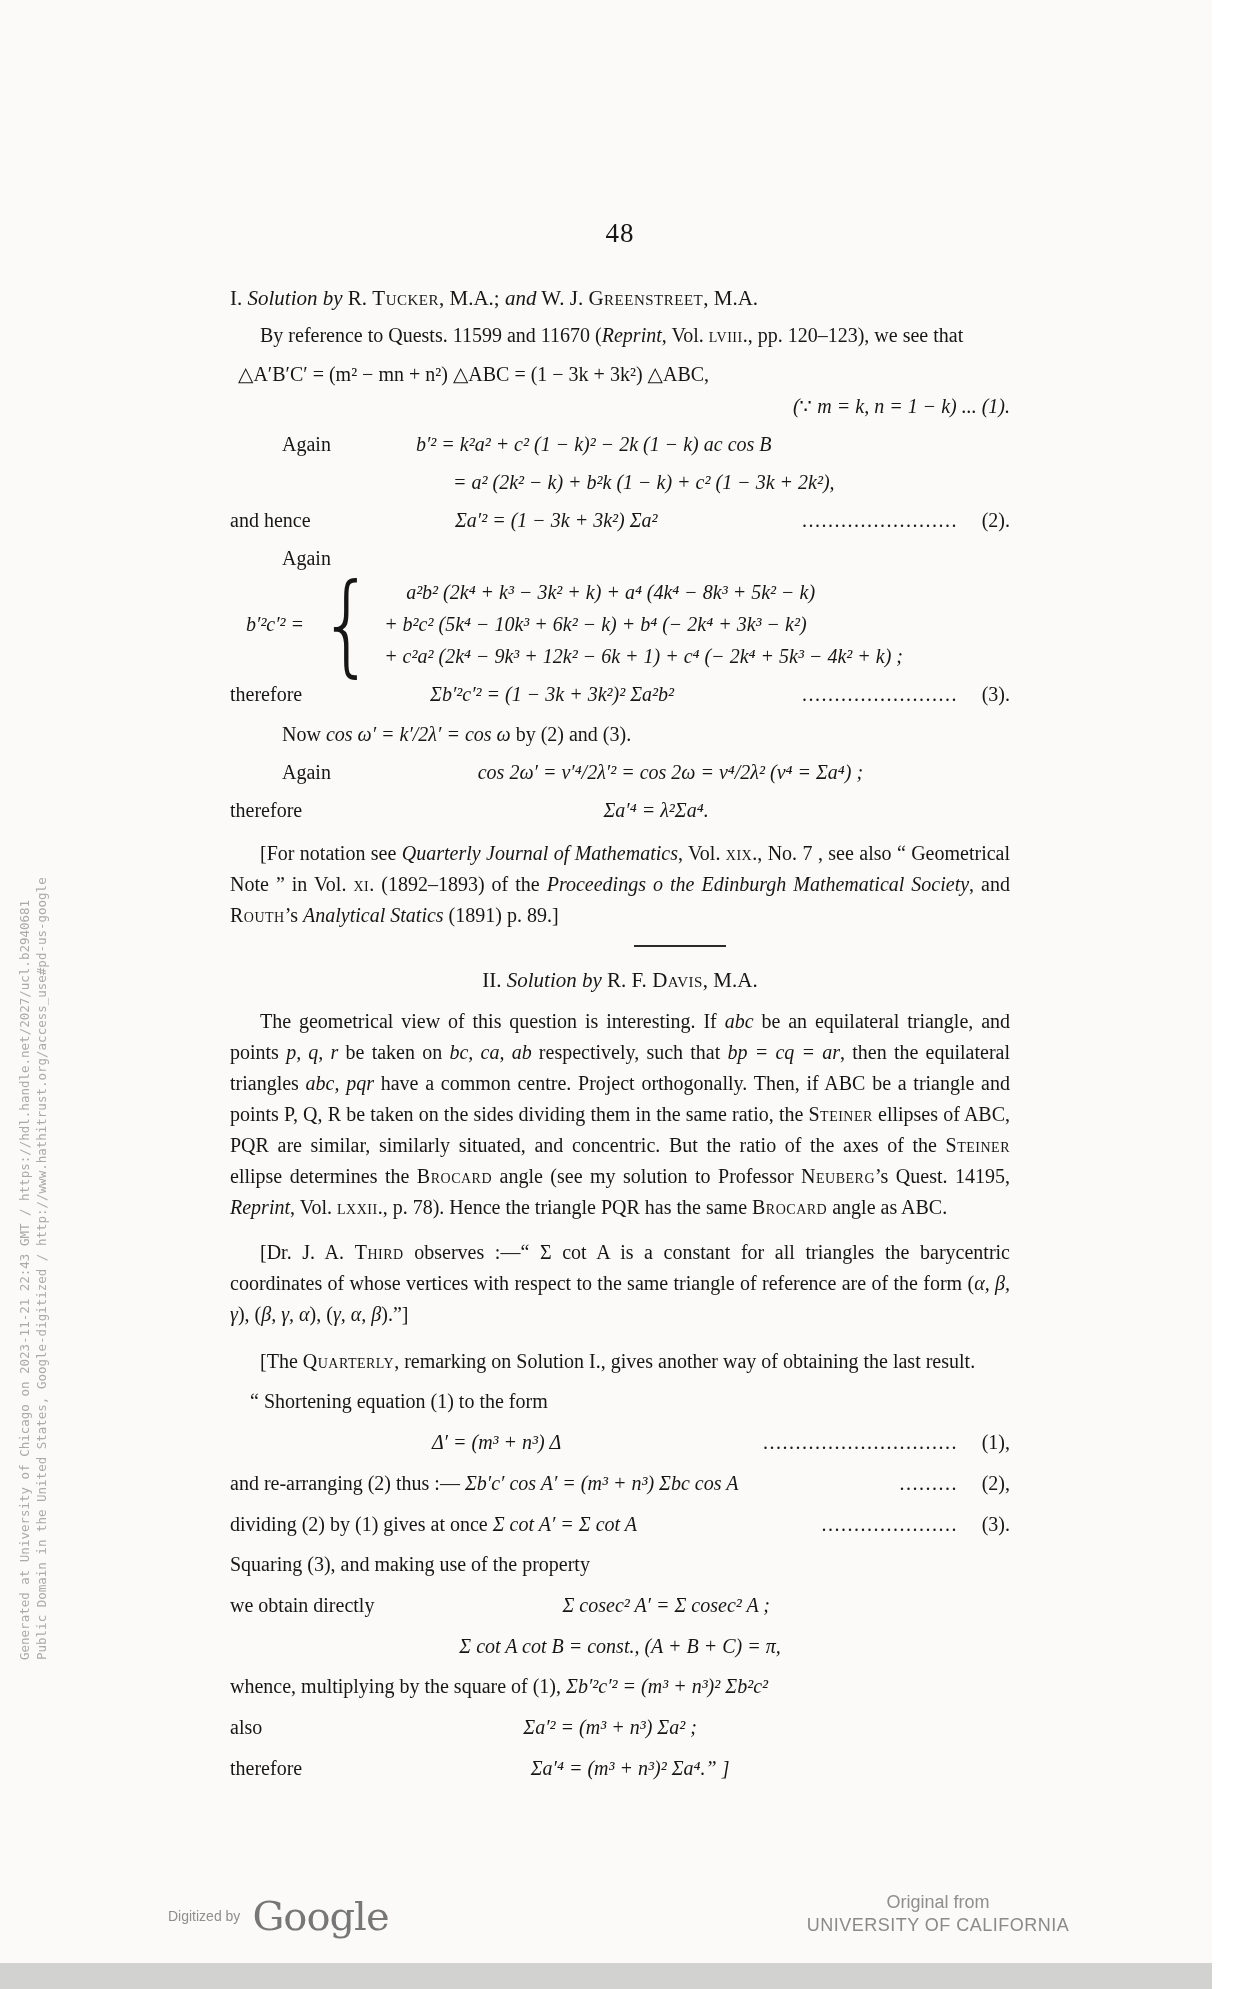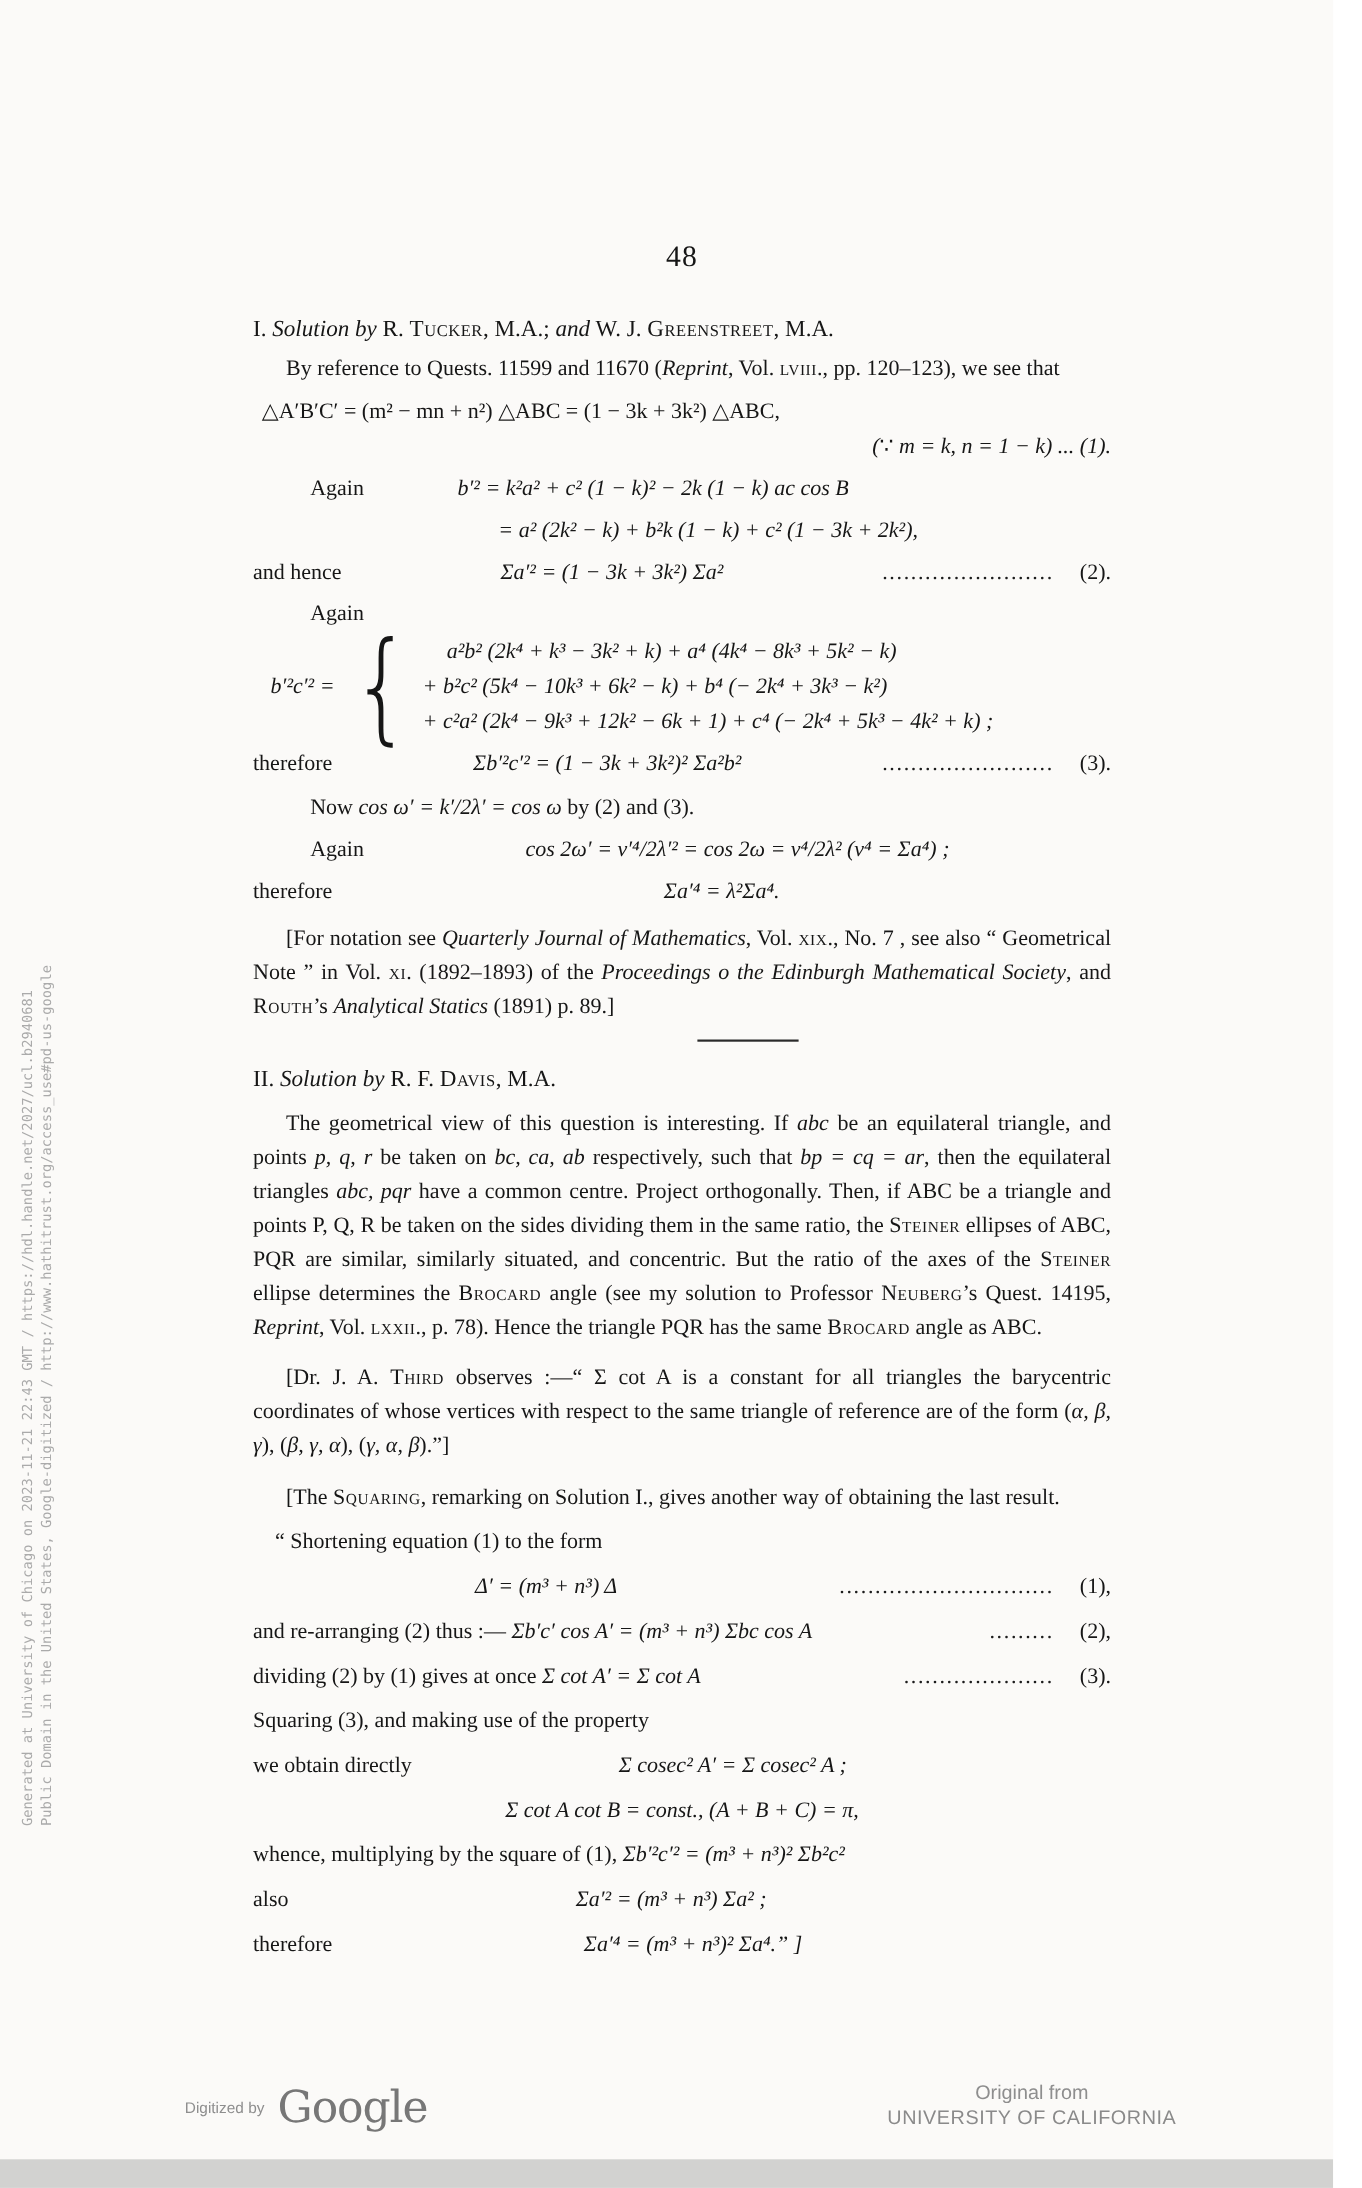--- a/index.html
+++ b/index.html
@@ -12,21 +12,21 @@
   
   .side-text{
     position:absolute;left:16px;top:1660px;width:872px;
     transform:rotate(-90deg);transform-origin:0 0;
     font-family:"DejaVu Sans Mono",monospace;
     font-size:12.5px;line-height:17px;color:#aaaaaa;white-space:nowrap;
   }
   .content{position:absolute;left:230px;top:0;width:780px;font-size:20px;line-height:31px;}
   .pageno{margin-top:218px;text-align:center;font-size:27px;letter-spacing:1px;}
   .heading{margin-top:34px;text-align:left;font-size:21px;}
-  .heading2{margin-top:18px;text-align:left;font-size:21px;}
+  .heading2{margin-top:18px;text-align:center;font-size:21px;}
   p.body{margin:6px 0 0 0;text-align:justify;}
   .indent{text-indent:30px;}
   .it{font-style:italic;}
   .sc{font-variant:small-caps;letter-spacing:.5px;}
   .eqline{margin-top:8px;padding-left:8px;}
   .eqline-right{margin-top:1px;text-align:right;font-style:italic;}
   .eqrow{display:flex;align-items:baseline;margin-top:7px;}
   .eqrow .lbl{flex:0 0 auto;white-space:nowrap;}
   .eqrow .lbl-indent{margin-left:52px;}
   .eqrow .eq{flex:1 1 auto;text-align:center;font-style:italic;white-space:nowrap;}
@@ -138,21 +138,21 @@
     <p class="body indent" style="margin-top:12px"><span>[For notation see </span><span class="it">Quarterly Journal of Mathematics</span><span>, Vol. </span><span class="sc">xix</span><span>., No. 7 , see also “ Geometrical Note ” in Vol. </span><span class="sc">xi</span><span>. (1892–1893) of the </span><span class="it">Proceedings o the Edinburgh Mathematical Society</span><span>, and </span><span class="sc">Routh</span><span>’s </span><span class="it">Analytical Statics</span><span> (1891) p. 89.]</span></p>
 
     <div class="divider"></div>
 
     <div class="heading2"><span>II. </span><span class="it">Solution by</span><span> R. F. </span><span class="sc">Davis</span><span>, M.A.</span></div>
 
     <p class="body indent" style="margin-top:10px"><span>The geometrical view of this question is interesting.  If </span><span class="it">abc</span><span> be an equilateral triangle, and points </span><span class="it">p, q, r</span><span> be taken on </span><span class="it">bc, ca, ab</span><span> respectively, such that </span><span class="it">bp = cq = ar</span><span>, then the equilateral triangles </span><span class="it">abc, pqr</span><span> have a common centre.  Project orthogonally.  Then, if ABC be a triangle and points P, Q, R be taken on the sides dividing them in the same ratio, the </span><span class="sc">Steiner</span><span> ellipses of ABC, PQR are similar, similarly situated, and concentric.  But the ratio of the axes of the </span><span class="sc">Steiner</span><span> ellipse determines the </span><span class="sc">Brocard</span><span> angle (see my solution to Professor </span><span class="sc">Neuberg</span><span>’s Quest. 14195, </span><span class="it">Reprint</span><span>, Vol. </span><span class="sc">lxxii</span><span>., p. 78).  Hence the triangle PQR has the same </span><span class="sc">Brocard</span><span> angle as ABC.</span></p>
 
     <p class="body indent" style="margin-top:14px"><span>[Dr. J. A. </span><span class="sc">Third</span><span> observes :—“ Σ cot A is a constant for all triangles the barycentric coordinates of whose vertices with respect to the same triangle of reference are of the form  (</span><span class="it">α, β, γ</span><span>),  (</span><span class="it">β, γ, α</span><span>),  (</span><span class="it">γ, α, β</span><span>).”]</span></p>
 
-    <p class="body indent" style="margin-top:16px"><span>[The </span><span class="sc">Squaring</span><span>, remarking on Solution I., gives another way of obtaining the last result.</span></p>
+    <p class="body indent" style="margin-top:16px"><span>[The </span><span class="sc">Quarterly</span><span>, remarking on Solution I., gives another way of obtaining the last result.</span></p>
 
     <div class="rich-line rich-indent" style="margin-left:20px">“ Shortening equation (1) to the form</div>
 
     <div class="eqrow s2row">
       <span class="eq">Δ′ = (m³ + n³) Δ</span>
       <span class="dots">..............................</span>
       <span class="num">(1),</span>
     </div>
 
     <div class="eqrow s2row">

